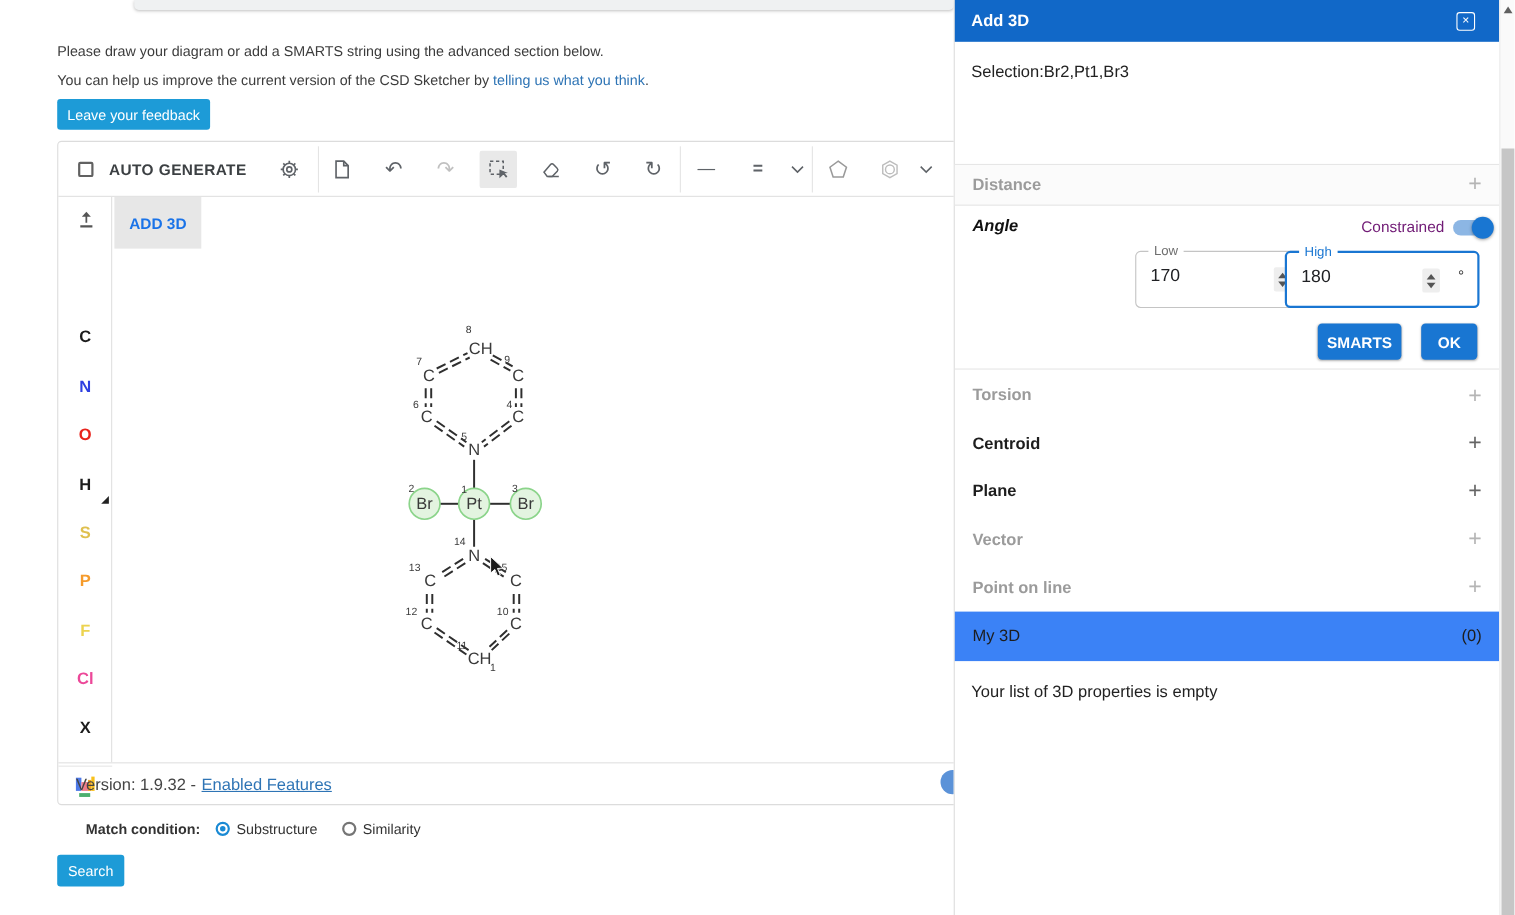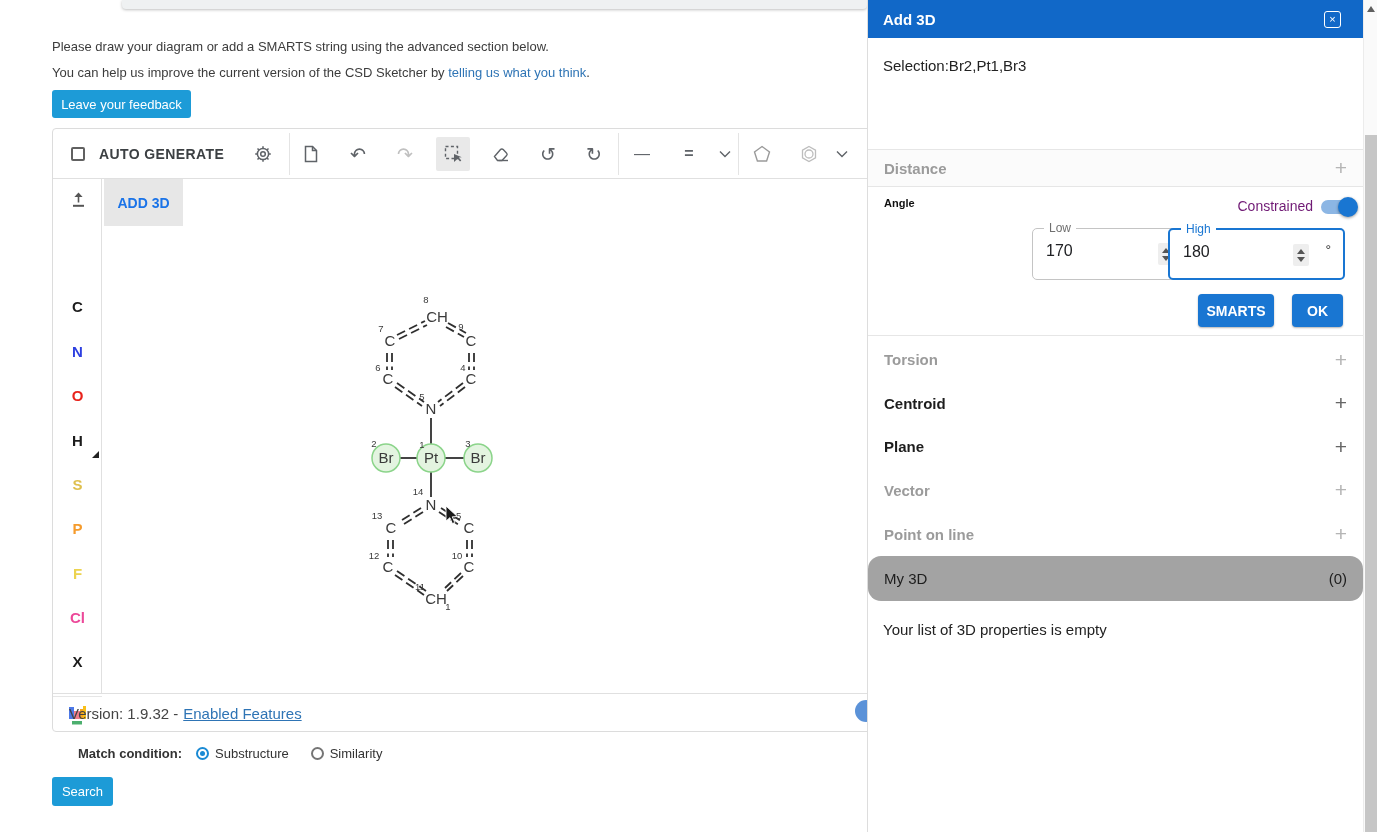--- a/index.html
+++ b/index.html
@@ -70,21 +70,21 @@
   .panel-close { position:absolute; right:22px; top:11px; width:17px; height:17px; border:1.5px solid #fff; border-radius:3px;
                  color:#fff; font-size:11px; line-height:14px; text-align:center; cursor:pointer; font-weight:normal; }
   .sel-line { position:absolute; left:15px; top:57px; font-size:15px; color:#222; }
   .prow { position:absolute; left:0; width:100%; display:flex; align-items:center; padding:0 16px; font-size:15px; }
   .prow .ttl { font-weight:bold; color:#1d1d1d; }
   .prow .ttl.dis { color:#9b9b9b; }
   .plus { margin-left:auto; font-size:21px; font-weight:300; color:#666; cursor:pointer; }
   .plus.dis { color:#b5b5b5; }
   .r-dist { top:149px; height:38px; border-top:1px solid #e6e6e6; border-bottom:1px solid #e6e6e6; background:#fbfbfb; }
   .angle-sec { position:absolute; left:0; top:187px; width:100%; height:149px; border-bottom:1px solid #e6e6e6; }
-  .angle-hd { position:absolute; left:16px; top:10px; font-size:11px; font-weight:bold; color:#111; }
+  .angle-hd { position:absolute; left:16px; top:10px; font-size:15px; font-weight:bold; color:#111;font-style:italic; }
   .constr { position:absolute; right:50px; top:11px; font-size:14px; color:#701a75; }
   .toggle { position:absolute; right:8px; top:13px; width:34px; height:14px; background:#8cb6e4; border-radius:7px; cursor:pointer; }
   .toggle .knob { position:absolute; right:-3px; top:-3px; width:20px; height:20px; border-radius:50%; background:#1976d2;
                   box-shadow:0 1px 3px rgba(0,0,0,.4); }
   .field { position:absolute; top:41px; width:177px; height:52px; border:1px solid #c4c4c4; border-radius:5px; background:#fff; }
   .field.lo { left:120px;margin-left:44px; }
   .field.hi { left:300px; border:2px solid #1976d2; }
   .field .flbl { position:absolute; left:11px; top:-8px; background:#fff; padding:0 5px; font-size:12px; color:#6f6f6f; }
   .field.hi .flbl { color:#1976d2; }
   .field input { position:absolute; left:13px; top:13px; width:90px; border:none; outline:none; font-size:16px; color:#202124;
@@ -94,21 +94,21 @@
   .spin .up { width:0; height:0; border-left:4px solid transparent; border-right:4px solid transparent; border-bottom:5px solid #555; }
   .spin .dn { width:0; height:0; border-left:4px solid transparent; border-right:4px solid transparent; border-top:5px solid #555; }
   .deg { position:absolute; right:12px; top:12px; font-size:14px; color:#333; }
   .abtns { position:absolute; right:20px; top:107px; display:flex; gap:18px; }
   .btn-blue { background:#1976d2; color:#fff; border:none; border-radius:4px; height:33px; font-size:14px; font-weight:bold;
               font-family:"Liberation Sans",sans-serif; cursor:pointer; box-shadow:0 1px 2px rgba(0,0,0,.3); }
   .btn-cancel { width:76px; }
   .btn-ok { width:51px; }
   .r-tor { top:338px; height:43px; } .r-cen { top:381px; height:44px; } .r-pla { top:425px; height:43px; }
   .r-vec { top:468px; height:44px; } .r-pol { top:512px; height:44px; }
-  .r-my3d { top:556px; height:45px; background:#a3a3a3; cursor:pointer;border-radius:13px; }
+  .r-my3d { top:556px; height:45px; background:#3b82f6; cursor:pointer; }
   .r-my3d .lbl { color:#1d1d1d; }
   .r-my3d .cnt { margin-left:auto; color:#1d1d1d; }
   .empty-msg { position:absolute; left:15px; top:621px; font-size:15px; color:#222; }
 
   
   .sbar { position:absolute; left:1363px; top:0; width:14px; height:832px; background:#fafafa; border-left:1px solid #ececec; z-index:12; }
   .sbar .arr { position:absolute; left:3px; top:6px; width:0; height:0;
                border-left:4px solid transparent; border-right:4px solid transparent; border-bottom:6px solid #606060; }
   .sbar .thumb { position:absolute; left:1px; top:135px; width:12px; height:697px; background:#c6c6c6; }
 </style>

